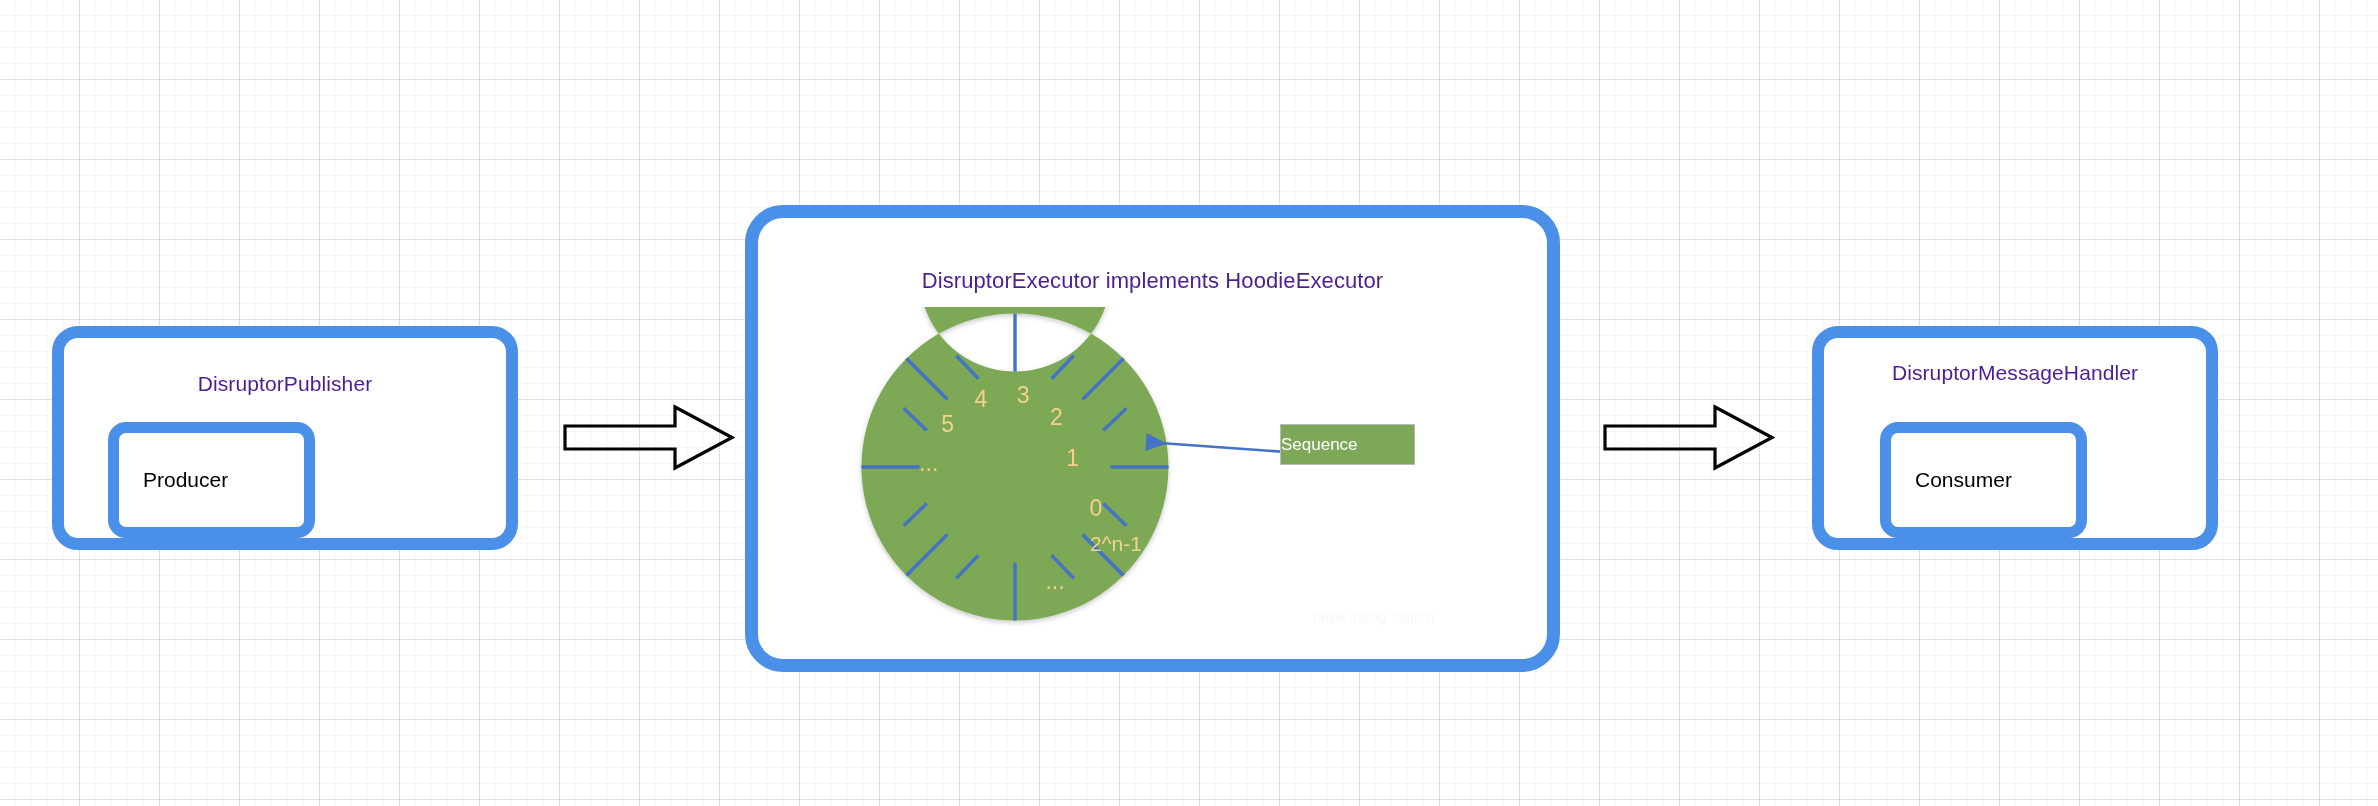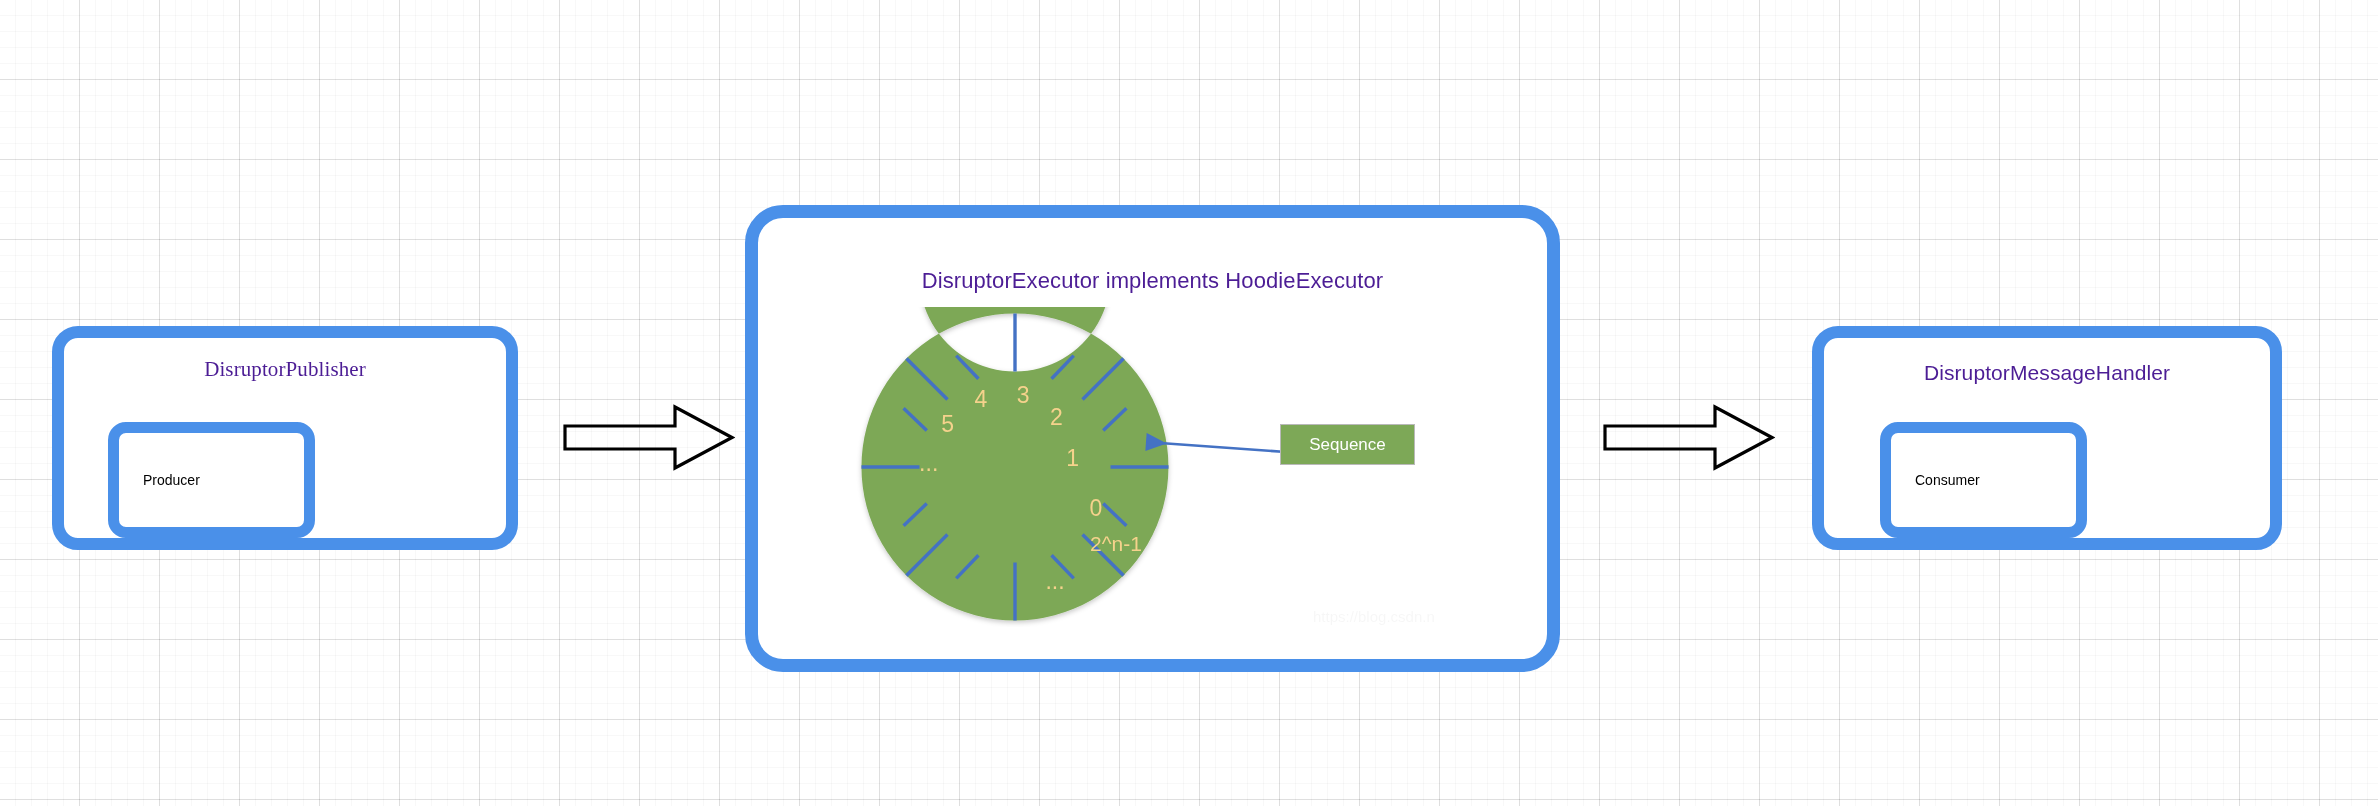--- a/index.html
+++ b/index.html
@@ -51,33 +51,33 @@
   .inner-box {
     position: absolute;
     border: 11px solid #4a90e9;
     border-radius: 18px;
     background: #ffffff;
     box-sizing: border-box;
     display: flex;
     align-items: center;
   }
   .inner-label {
-    font-size: 14px;
+    font-size: 21px;
     color: #000000;
     padding-left: 24px;
     white-space: nowrap;
   }
 
   
   #publisher-box { left: 52px;  top: 326px; width: 466px; height: 224px; }
-  #publisher-box .comp-title { top: 19px; font-family: Liberation Serif, serif; }
+  #publisher-box .comp-title { top: 34px; }
   #publisher-box .inner-box  { left: 44px; top: 84px; width: 207px; height: 116px; }
 
   
-  #handler-box { left: 1812px; top: 326px; width: 470px; height: 224px; }
+  #handler-box { left: 1812px; top: 326px; width: 406px; height: 224px; }
   #handler-box .comp-title { top: 23px; }
   #handler-box .inner-box  { left: 44px; top: 84px; width: 207px; height: 116px; margin-left: 12px; }
 
   
   #executor-box {
     left: 745px; top: 205px; width: 815px; height: 467px;
     border-width: 13px;
     border-radius: 38px;
   }
   #executor-box .comp-title { top: 50px; font-size: 22px; }
@@ -103,21 +103,20 @@
     position: absolute;
     left: 1280px;
     top: 424px;
     width: 135px;
     height: 41px;
     background: #7da857;
     border: 1px solid #b9b9b9;
     box-sizing: border-box;
     display: flex;
     align-items: center;
-    justify-content: center;
   }
   #sequence-node .seq-label {
     color: #ffffff;
     font-size: 17px;
     white-space: nowrap;
   }
   #sequence-connector {
     position: absolute;
     left: 1140px;
     top: 420px;

